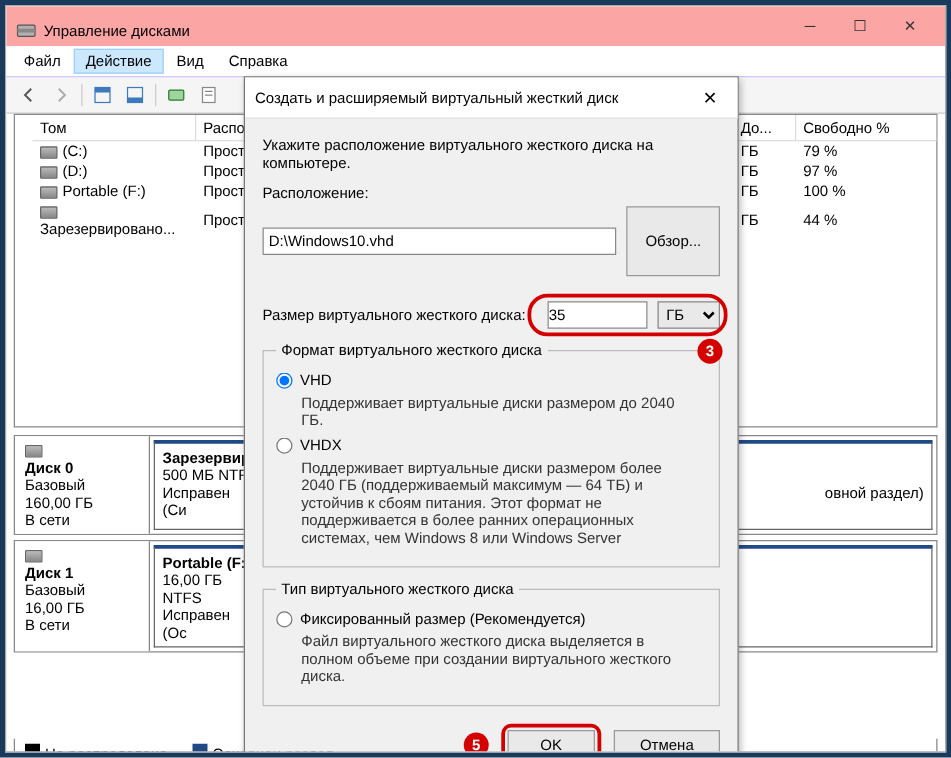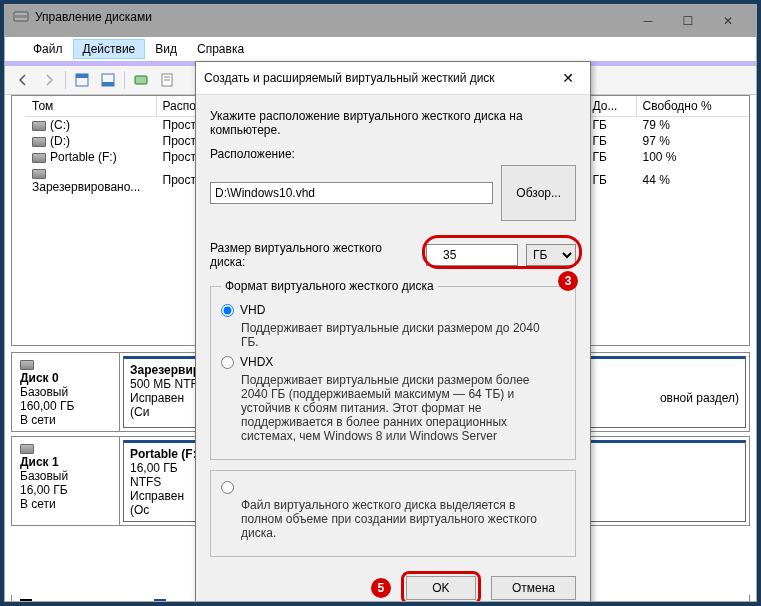--- a/index.html
+++ b/index.html
@@ -1,23 +1,23 @@
 <!DOCTYPE html>
 <html><head>
 <meta charset="utf-8">
 <style>
 * { box-sizing: border-box; margin: 0; padding: 0; font-family: 'Segoe UI', Tahoma, sans-serif; font-size: 12px; }
 body { background: #1a3a5c; padding: 4px; }
 .window { background: #fff; border: 1px solid #aaa; width: 753px; height: 598px; position: relative; overflow: hidden; }
-.title-bar { display: flex; align-items: flex-start; justify-content: space-between; padding: 4px 8px; background: #a3a3a3; }
+.title-bar { display: flex; align-items: flex-end; justify-content: space-between; padding: 4px 8px; background: #fca5a5; }
 .title-left { display: flex; align-items: center; gap: 6px; }
 .app-icon { width: 16px; height: 16px; display: inline-flex; align-items: center; justify-content: center; }
 .win-controls { display: flex; gap: 0; }
 .win-btn { width: 40px; height: 24px; display: flex; align-items: center; justify-content: center; background: transparent; border: none; color: #333; }
-.menu-bar { display: flex; gap: 0; padding: 2px 18px; background: #fff; border-bottom: 5px solid #c4b5fd; }
+.menu-bar { display: flex; gap: 0; padding: 2px 4px; background: #fff; border-bottom: 1px solid #c4b5fd; }
 .menu-item { padding: 3px 10px; cursor: default; }
 .menu-item.selected { background: #cce8ff; border: 1px solid #99d1ff; padding: 2px 9px; }
 .toolbar { display: flex; align-items: center; gap: 2px; padding: 3px 6px; background: #f5f5f5; border-bottom: 1px solid #ccc; }
 .tb-btn { width: 24px; height: 22px; display: flex; align-items: center; justify-content: center; border: 1px solid transparent; background: transparent; }
 .tb-sep { width: 1px; height: 18px; background: #ccc; margin: 0 2px; }
 .main { display: flex; flex-direction: column; height: calc(100% - 96px); padding: 0 6px; }
 .table-wrap { border: 1px solid #888; overflow: hidden; }
 table { width: 100%; border-collapse: collapse; margin-left: 14px; }
 th { text-align: left; font-weight: 400; padding: 3px 6px; border-right: 1px solid #ddd; border-bottom: 1px solid #ddd; background: #fff; font-size: 12px; }
 td { padding: 1px 6px; border-right: 1px solid transparent; }
@@ -37,21 +37,21 @@
 .dialog { position: absolute; left: 190px; top: 56px; width: 396px; background: #f0f0f0; border: 1px solid #777; box-shadow: 2px 2px 6px rgba(0,0,0,.3); }
 .dlg-title { display: flex; justify-content: space-between; align-items: center; padding: 6px 8px; background: #fff; border-bottom: 1px solid #ddd; }
 .dlg-close { width: 28px; height: 20px; display:flex; align-items:center; justify-content:center; border:none; background:transparent; font-size:14px; }
 .dlg-body { padding: 10px 14px 12px; }
 .dlg-body .hint { margin: 4px 0 10px; }
 .field-row { display: flex; gap: 8px; align-items: center; margin-top: 4px; }
 .loc-input { flex:1; padding: 3px 4px; border: 1px solid #888; background:#fff; }
 .browse-btn { padding: 20px 14px; border:1px solid #999; background:#e9e9e9; }
 .size-row { display:flex; align-items:center; gap:8px; margin: 20px 0 8px; position:relative; }
 .size-row label { flex:1; }
-.size-input { width: 92px; padding:3px 16px; border:1px solid #888; text-align:left; }
+.size-input { width: 80px; padding:3px 0; border:1px solid #888; text-align:left; }
 .unit-select { width: 50px; padding:2px 2px; border:1px solid #888; background:#e9e9e9; }
 .size-highlight { position:absolute; border:3px solid #d40000; border-radius: 16px; right:-6px; top:-6px; width: 160px; height: 34px; pointer-events:none; }
 fieldset { border:1px solid #bbb; margin-top: 10px; padding: 8px 10px 10px; }
 legend { padding: 0 4px; font-size: 12px; }
 .radio-row { display:flex; align-items:center; gap:6px; margin: 2px 0; }
 .sub-text { margin:4px 12px 6px 20px; color:#333; }
 .dyn-highlight { border:3px solid #d40000; border-radius: 14px; display:inline-block; padding: 2px 10px; margin:-2px -4px; }
 .dlg-buttons { display:flex; justify-content:flex-end; gap: 10px; margin-top: 14px; align-items:center; }
 .btn { padding: 4px 20px; border:1px solid #999; background:#e9e9e9; min-width: 70px; }
 .ok-highlight { border:3px solid #d40000; border-radius:8px; padding: 2px; display:inline-block; }
@@ -245,22 +245,24 @@
           </div>
         <div class="sub-text">Поддерживает виртуальные диски размером до 2040 ГБ.</div>
         <div class="radio-row">
             <input type="radio" style="">
             <span>VHDX</span>
           </div>
         <div class="sub-text">Поддерживает виртуальные диски размером более 2040 ГБ (поддерживаемый максимум — 64 ТБ) и устойчив к сбоям питания. Этот формат не поддерживается в более ранних операционных системах, чем Windows 8 или Windows Server</div>
       </fieldset>
 
       <fieldset>
+        <legend>Тип виртуального жесткого диска</legend>
         <div class="radio-row">
             <input type="radio" style="">
+            <span>Фиксированный размер (Рекомендуется)</span>
           </div>
         <div class="sub-text">Файл виртуального жесткого диска выделяется в полном объеме при создании виртуального жесткого диска.</div>
       </fieldset>
 
       <div class="dlg-buttons">
         <span class="callout">5</span>
         <span class="ok-highlight">
           <button class="btn">OK</button>
         </span>
         <button class="btn">Отмена</button>

